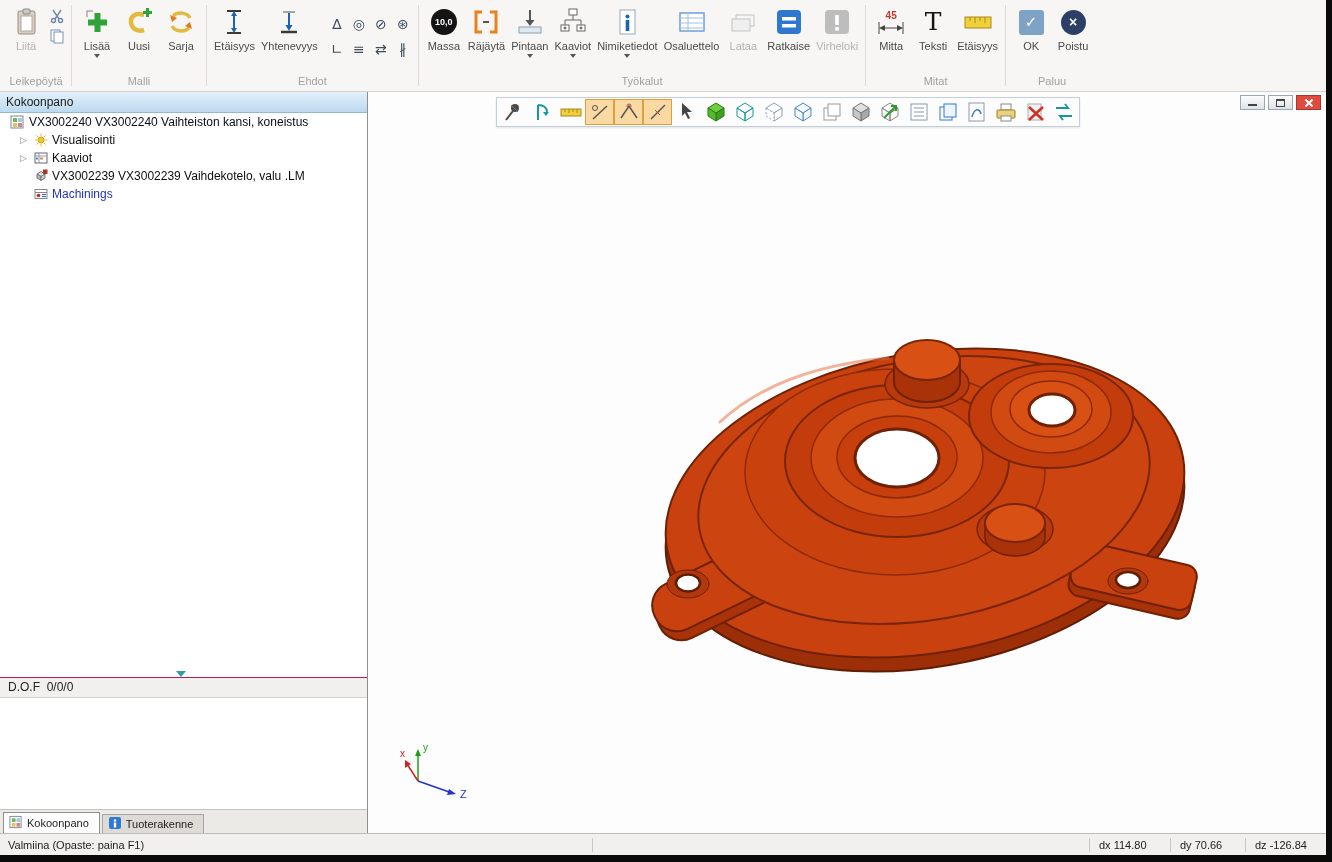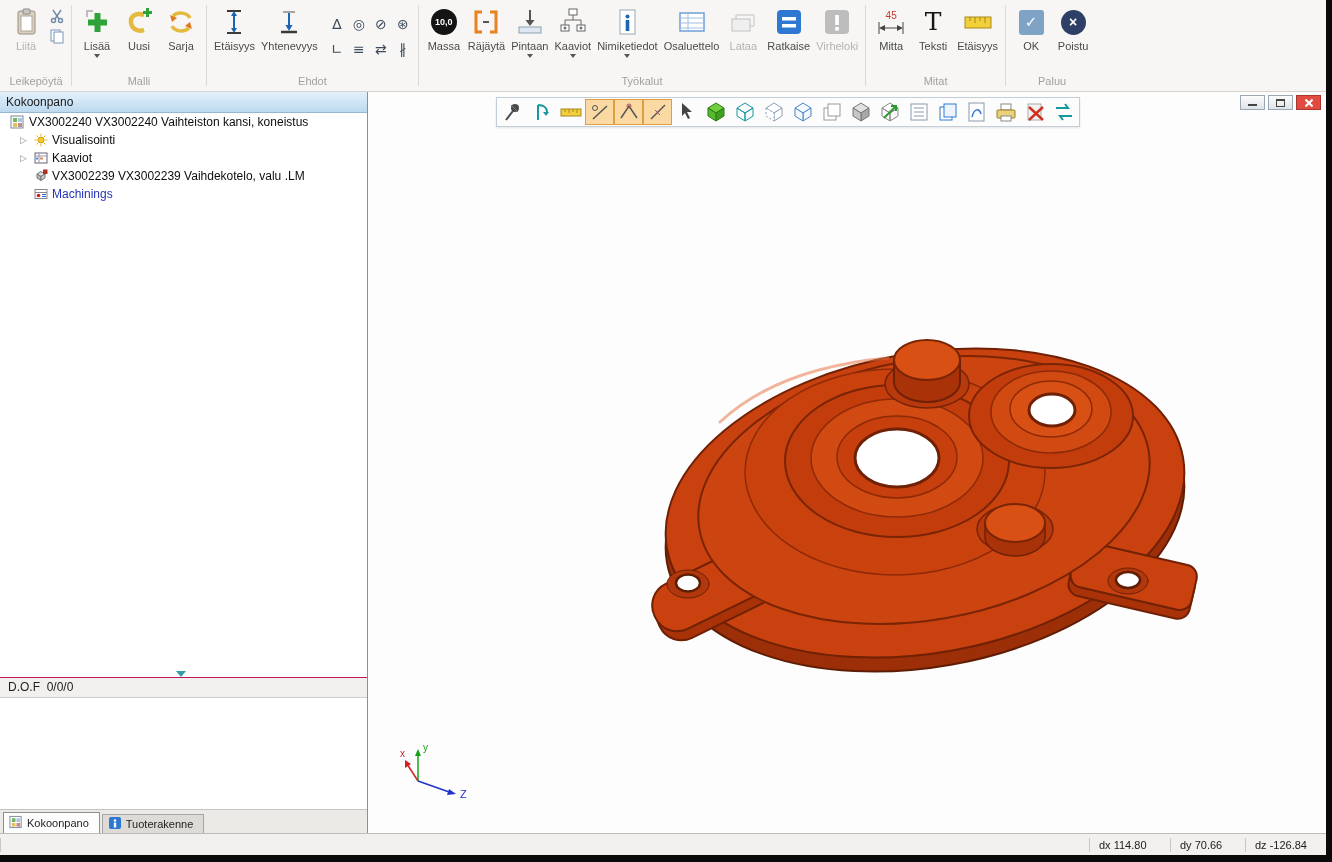--- a/index.html
+++ b/index.html
@@ -18,21 +18,21 @@
   .rbtn .rlbl{font-size:11px;color:#4a4a4a;margin-top:2px;white-space:nowrap;}
   .rbtn.disabled .rlbl{color:#b5b2af;}
   .rdd{width:0;height:0;border-left:3.5px solid transparent;border-right:3.5px solid transparent;border-top:4px solid #555;margin-top:2px;}
   .small-stack{display:flex;flex-direction:column;gap:3px;padding-top:7px;}
   .sbtn{width:20px;height:17px;display:flex;align-items:center;justify-content:center;background:none;border:0;}
   .constraint-grid{display:grid;grid-template-columns:repeat(4,22px);grid-auto-rows:25px;padding-top:9px;margin-left:5px;}
   .cbtn{display:flex;align-items:center;justify-content:center;font-size:14px;color:#3f4c5c;background:none;border:0;font-family:"DejaVu Sans",sans-serif;}
   .mass-ic{width:26px;height:26px;border-radius:50%;background:#141414;color:#fff;font-size:9px;font-weight:bold;display:flex;align-items:center;justify-content:center;}
   .text-ic{font-family:"DejaVu Serif","Liberation Serif",serif;font-size:25px;color:#151515;line-height:30px;}
   .measure-ic{flex-direction:column;}
-  .m45{color:#c03a2a;font-size:10px;font-weight:normal;line-height:11px;}
+  .m45{color:#c03a2a;font-size:10px;font-weight:bold;line-height:11px;}
   .ok-ic{width:25px;height:25px;border-radius:3px;background:#7fa3c4;color:#fff;font-size:15px;font-weight:bold;display:flex;align-items:center;justify-content:center;}
   .exit-ic{width:25px;height:25px;border-radius:50%;background:#2e3f66;color:#fff;font-size:14px;font-weight:bold;display:flex;align-items:center;justify-content:center;}
 
   
   .main{position:absolute;left:0;top:92px;width:100%;height:741px;display:flex;}
   .left-panel{width:368px;flex:none;background:#fff;border-right:1px solid #8f8f8f;display:flex;flex-direction:column;}
   .panel-header{height:21px;flex:none;background:linear-gradient(#e3f1fb,#bcd9ef);border-bottom:1px solid #96b7d2;font-size:12px;line-height:20px;padding:0 6px;color:#1a1a1a;}
   .tree{height:564px;flex:none;position:relative;background:#fff;}
   .titem{display:flex;align-items:center;height:18px;font-size:12px;color:#0d0d0d;gap:4px;white-space:nowrap;overflow:hidden;}
   .titem.root{padding-left:10px;}
@@ -629,20 +629,21 @@
         <path d="M20 44l34 12" stroke="#2233cc" stroke-width="1.5" fill="none"></path>
         <path d="M58 57l-7-5-2 6z" fill="#2233cc"></path>
         <text x="2" y="20" font-size="10" fill="#cc2222">x</text>
         <text x="25" y="14" font-size="10" fill="#18a018">y</text>
         <text x="62" y="61" font-size="11" fill="#2233cc">Z</text>
       </svg>
     </div>
   </div>
 
   <div class="status">
+    <span class="msg">Valmiina (Opaste: paina F1)</span>
     <span class="ssep"></span>
     <span class="sspace"></span>
     <span class="ssep"></span>
     <span class="scell dx">dx 114.80</span>
     <span class="ssep"></span>
     <span class="scell dy">dy 70.66</span>
     <span class="ssep"></span>
     <span class="scell dz">dz -126.84</span>
   </div>
 

